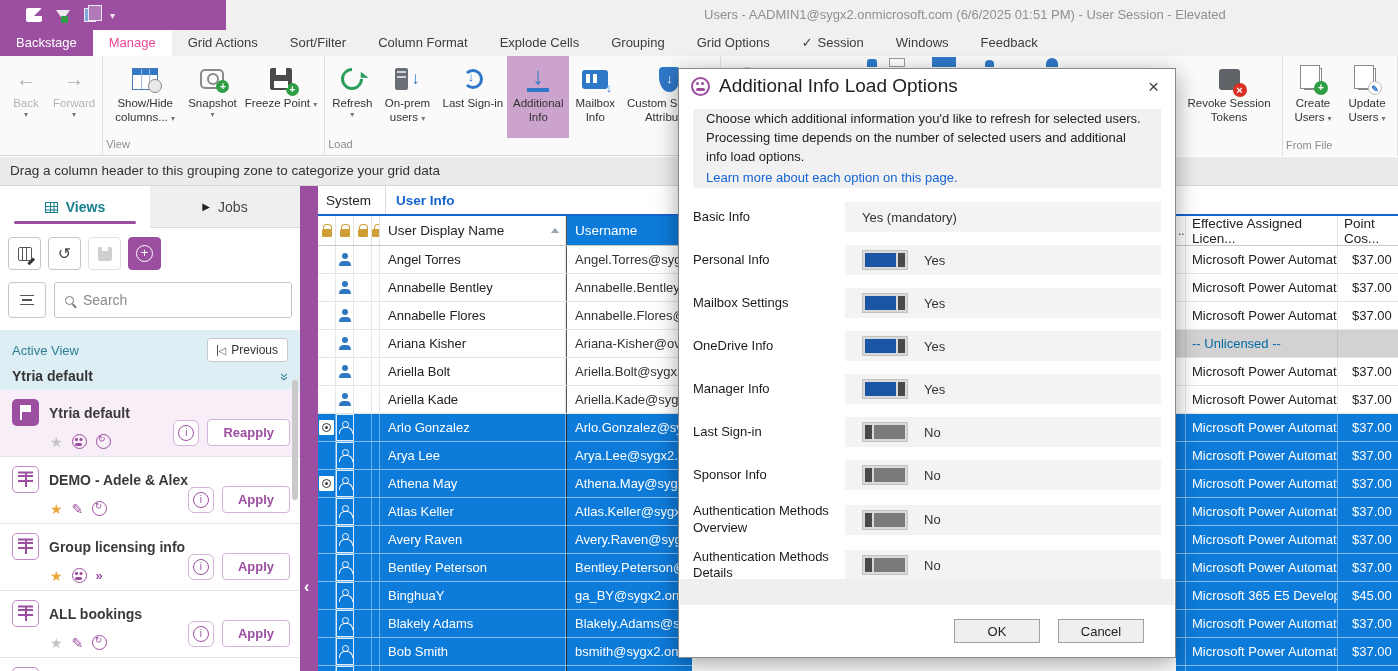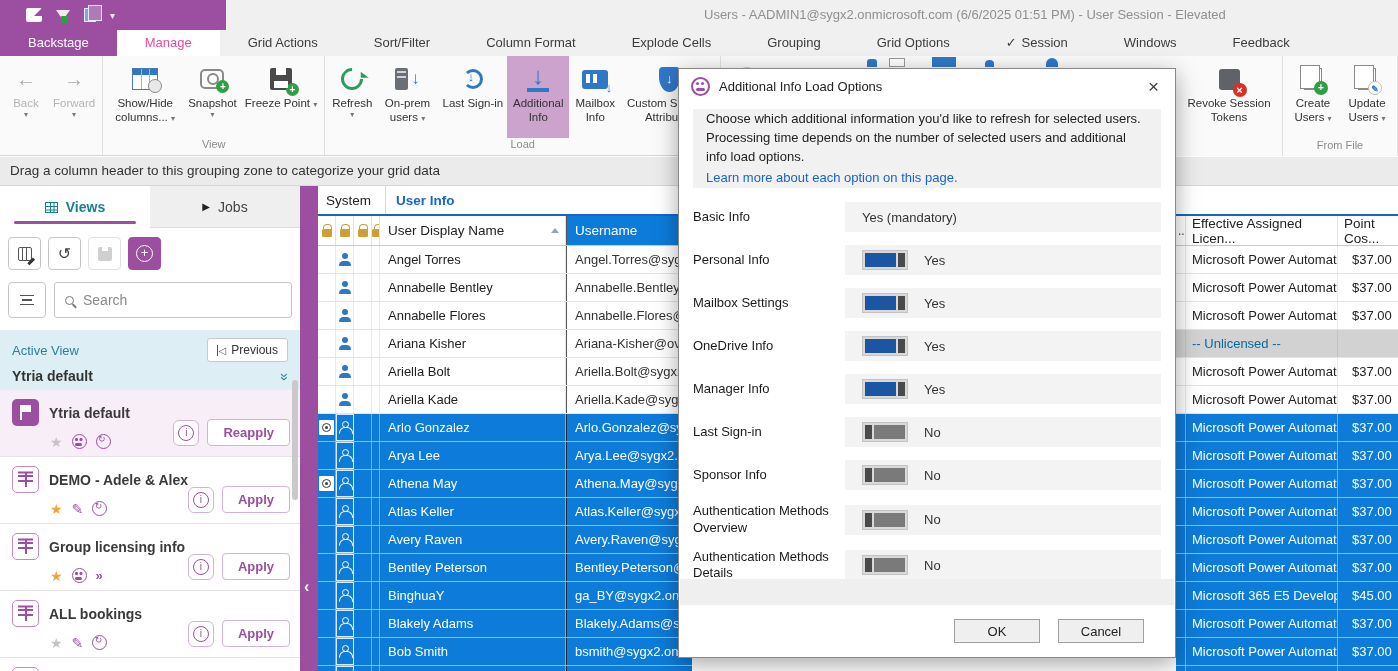--- a/index.html
+++ b/index.html
@@ -13,30 +13,30 @@
   .qat-app::after{content:'';position:absolute;right:0;top:0;border-style:solid;border-width:0 0 8px 8px;border-color:transparent transparent #9c4fa0 transparent}
   .qat-filter{width:0;height:0;border-left:7px solid transparent;border-right:7px solid transparent;border-top:10px solid #efe9ef;position:relative}
   .qat-filter::after{content:'';position:absolute;left:-2px;top:-4px;width:7px;height:7px;background:#2f9e44;border-radius:1px}
   .qat-copy{width:12px;height:14px;background:#7fa8d9;border:1px solid #e8e8f4;position:relative}
   .qat-copy::after{content:'';position:absolute;left:3px;top:-4px;width:12px;height:14px;background:#b07ab8;border:1px solid #e8e8f4}
   .qat-caret{color:#f0e4f0;font-size:10px}
   .title-text{position:absolute;left:704px;top:7px;color:#8f8f8f;font-size:13px;white-space:nowrap}
 
   
   .tabrow{position:absolute;left:0;top:30px;width:1398px;height:26px;background:#f0f0f0;display:flex}
-  .tab{padding:0 28px;line-height:26px;font-size:13px;color:#3c3c3c;white-space:nowrap;cursor:default}
+  .tab{padding:0 16px;line-height:26px;font-size:13px;color:#3c3c3c;white-space:nowrap;cursor:default}
   .tab.backstage{background:#9c4fa0;color:#fff}
   .tab.active{background:#fff;color:#ec4899}
   .tab-check{margin-right:5px;color:#3c3c3c}
 
   
   .ribbon{position:absolute;left:0;top:56px;width:1398px;height:100px;background:#fafafa;border-bottom:1px solid #d5d5d5;display:flex}
   .rgroup{display:flex;flex-direction:column;height:100%;border-right:1px solid #e0e0e0;padding:0 3px}
   .rgroup .g-buttons{flex:1;display:flex;align-items:stretch}
-  .rgroup .g-label{text-align:center;font-size:11px;color:#8c8c8c;padding-bottom:3px;height:17px}
+  .rgroup .g-label{text-align:left;font-size:11px;color:#8c8c8c;padding-bottom:3px;height:17px}
   .rbtn{display:flex;flex-direction:column;align-items:center;padding:5px 4px 2px;min-width:46px;cursor:default}
   .rbtn .ric{height:36px;display:flex;align-items:center;justify-content:center}
   .rbtn .rlb{font-size:11.5px;line-height:1.18;text-align:center;color:#333;white-space:pre-line}
   .rbtn .rcaret{font-size:8px;color:#777;line-height:1}
   .rbtn.disabled .rlb{color:#b3b3b3}
   .rbtn.active{background:#cba3cc}
   .arrow-ic{font-size:20px;color:#a9a9a9;font-weight:bold}
   
   .ic-tbl{width:26px;height:22px;border:1px solid #4a7ab5;background:linear-gradient(#2f78c8 0 6px,#fff 6px);position:relative}
   .ic-tbl::before{content:'';position:absolute;left:8px;top:0;bottom:0;width:1px;background:#9db8d8;box-shadow:8px 0 0 #9db8d8}
@@ -189,21 +189,21 @@
   .c-cost{flex:1;padding-left:14px;color:#222}
   .g-row.unlic{background:#d2d2d2}
   .g-row.unlic .cell{color:#0369a1;border-right-color:#c2c2c2}
 
   
   .dialog{position:absolute;left:678px;top:68px;width:498px;height:590px;background:#fff;border:1px solid #888;box-shadow:0 6px 22px rgba(0,0,0,.35);z-index:20}
   .dlg-head{height:34px;display:flex;align-items:center;padding:0 12px;gap:9px}
   .dlg-icon{width:19px;height:19px;border:2px solid #9c4fa0;border-radius:50%;position:relative;flex:0 0 auto}
   .dlg-icon::before{content:'';position:absolute;left:3px;top:3.5px;width:3px;height:3px;border-radius:50%;background:#9c4fa0;box-shadow:5px 0 0 #9c4fa0}
   .dlg-icon::after{content:'';position:absolute;left:3px;bottom:2.5px;width:9px;height:3.5px;border-radius:2px;background:#9c4fa0}
-  .dlg-title{font-size:13px;color:#222;flex:1}
+  .dlg-title{font-size:19px;color:#222;flex:1}
   .dlg-close{font-size:19px;color:#444;line-height:1;padding:0 4px}
   .dlg-desc{margin:6px 14px 14px;background:#f1f1f2;padding:1px 13px;font-size:13px;line-height:1.45;color:#222}
   .dlg-link{color:#1464d2;margin-top:2px}
   .dlg-opts{padding:0 14px}
   .opt-row{display:flex;align-items:center;margin-bottom:13px}
   .opt-label{width:152px;font-size:13px;color:#1a1a1a;line-height:1.25;padding-right:8px}
   .opt-ctl{flex:1;background:#f3f3f4;min-height:30px;display:flex;align-items:center;padding-left:17px;font-size:13px;color:#333;gap:16px}
   .toggle{width:46px;height:20px;background:#d9d9d9;border:1px solid #c2c2c2;display:flex;align-items:stretch;padding:2px}
   .toggle .fill{flex:1}
   .toggle.on .fill{background:#1d55a5}

